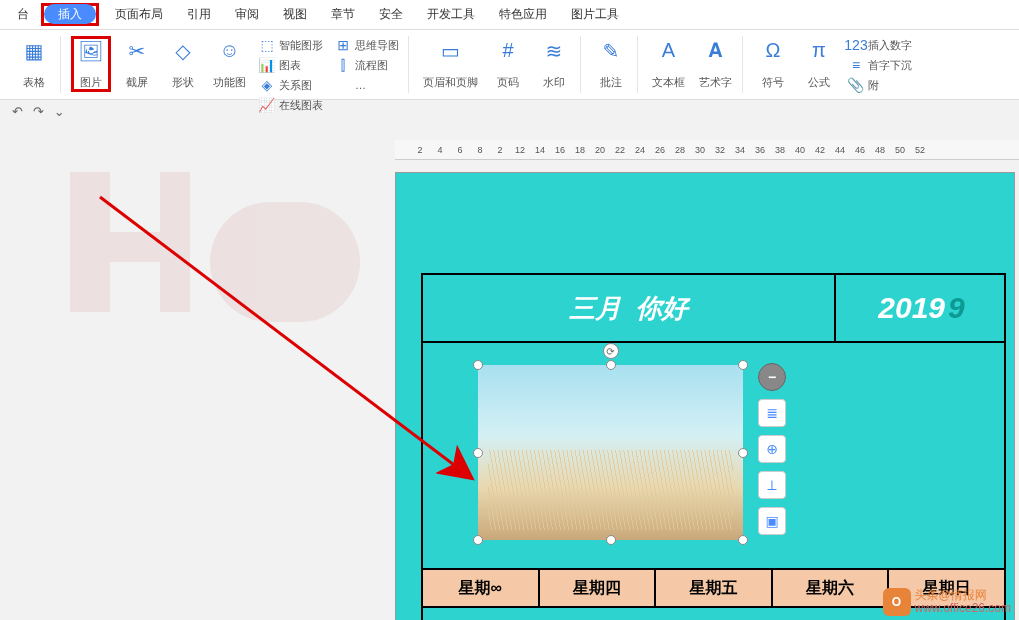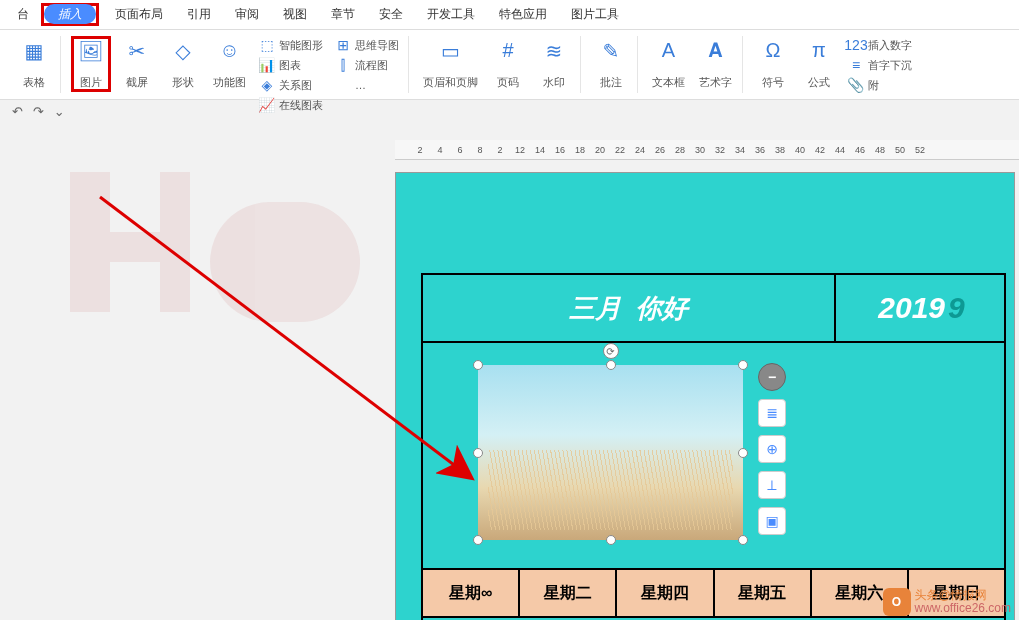--- a/index.html
+++ b/index.html
@@ -2,21 +2,21 @@
 <html><head>
   <meta charset="utf-8">
   <style>
     * { margin: 0; padding: 0; box-sizing: border-box; }
     body { font-family: "Microsoft YaHei", sans-serif; font-size: 12px; background: #f2f2f2; width: 1019px; height: 620px; overflow: hidden; position: relative; }
     
     
     .tab-bar { display: flex; background: #fff; border-bottom: 1px solid #ddd; height: 30px; align-items: center; padding-left: 5px; }
     .tab { padding: 5px 12px; cursor: pointer; color: #333; }
     .tab.active { background: #4a8cff; color: #fff; border-radius: 12px; padding: 3px 14px; }
-    .tab-insert-box { border: 3px solid #d00; padding: 0; margin-right: 4px; font-style: italic; }
+    .tab-insert-box { border: 3px solid #d00; padding: 0; margin-right: 4px; }
     
     
     .ribbon { display: flex; background: #fff; padding: 6px 0 6px 8px; border-bottom: 1px solid #ddd; height: 70px; align-items: center; gap: 4px; }
     .ribbon-group { display: flex; align-items: flex-start; padding: 0 6px; border-right: 1px solid #e5e5e5; height: 100%; gap: 6px; }
     .ribbon-group:last-child { border-right: none; }
     .big-btn { display: flex; flex-direction: column; align-items: center; justify-content: center; cursor: pointer; padding: 2px 4px; color: #555; height: 56px; min-width: 40px; }
     .big-btn .icon { width: 26px; height: 26px; display: flex; align-items: center; justify-content: center; font-size: 20px; color: #3a7dd9; }
     .big-btn .label { font-size: 11px; margin-top: 12px; white-space: nowrap; }
     .small-btns { display: flex; flex-direction: column; gap: 2px; justify-content: center; }
     .small-btn { display: flex; align-items: center; gap: 4px; padding: 1px 3px; cursor: pointer; font-size: 11px; color: #555; white-space: nowrap; }
@@ -53,21 +53,21 @@
     .rotate-h { position: absolute; left: 50%; top: -22px; margin-left: -8px; width: 16px; height: 16px; border: 1px solid #888; border-radius: 50%; background: #fff; display:flex; align-items:center; justify-content:center; color:#666; font-size:10px; }
     .grass { position: absolute; bottom: 10px; left: 10px; right: 10px; height: 80px; }
     .grass::before, .grass::after { content:''; position:absolute; bottom:0; width:100%; height:100%; background: repeating-linear-gradient(80deg, transparent 0px, transparent 3px, rgba(230,200,150,0.6) 3px, rgba(230,200,150,0.6) 4px); }
     
     
     .float-tools { position: absolute; left: 335px; top: 20px; display: flex; flex-direction: column; gap: 8px; }
     .ft-btn { width: 28px; height: 28px; background: #fff; border: 1px solid #ccc; border-radius: 4px; display: flex; align-items: center; justify-content: center; cursor: pointer; color: #4a8cff; font-size: 14px; }
     .ft-btn.gray { background: #888; border-color: #666; color: #fff; border-radius: 50%; font-weight: bold; }
     
     
-    .week-row { display: flex; height: 48px; border-top: 2px solid #000; }
+    .week-row { display: flex; height: 38px; border-top: 2px solid #000; }
     .week-cell { flex: 1; border-right: 2px solid #000; background: #f5c9a8; display: flex; align-items: center; justify-content: center; font-weight: bold; font-size: 16px; }
     .week-cell:last-child { border-right: none; }
     .blank-row { height: 70px; border-top: 2px solid #000; }
     
     
     .arrow-svg { position: absolute; left: 80px; top: 65px; width: 420px; height: 310px; pointer-events: none; z-index: 20; }
     
     
     .corner-wm { position: absolute; right: 8px; bottom: 4px; font-size: 12px; color: #e8833a; z-index: 30; display: flex; align-items: center; gap: 4px; }
     .corner-logo { width: 28px; height: 28px; background: #e8833a; border-radius: 6px; display:flex; align-items:center; justify-content:center; color:#fff; font-weight:bold; }
@@ -287,21 +287,20 @@
           <div class="ft-btn">
               <span>⟂</span>
             </div>
           <div class="ft-btn">
               <span>▣</span>
             </div>
         </div>
       </div>
       <div class="week-row">
         <div class="week-cell">星期∞</div>
-        <div class="week-cell">星期二</div>
         <div class="week-cell">星期四</div>
         <div class="week-cell">星期五</div>
         <div class="week-cell">星期六</div>
         <div class="week-cell">星期日</div>
       </div>
       <div class="blank-row"></div>
     </div>
   </div>
 
   <svg class="arrow-svg">

